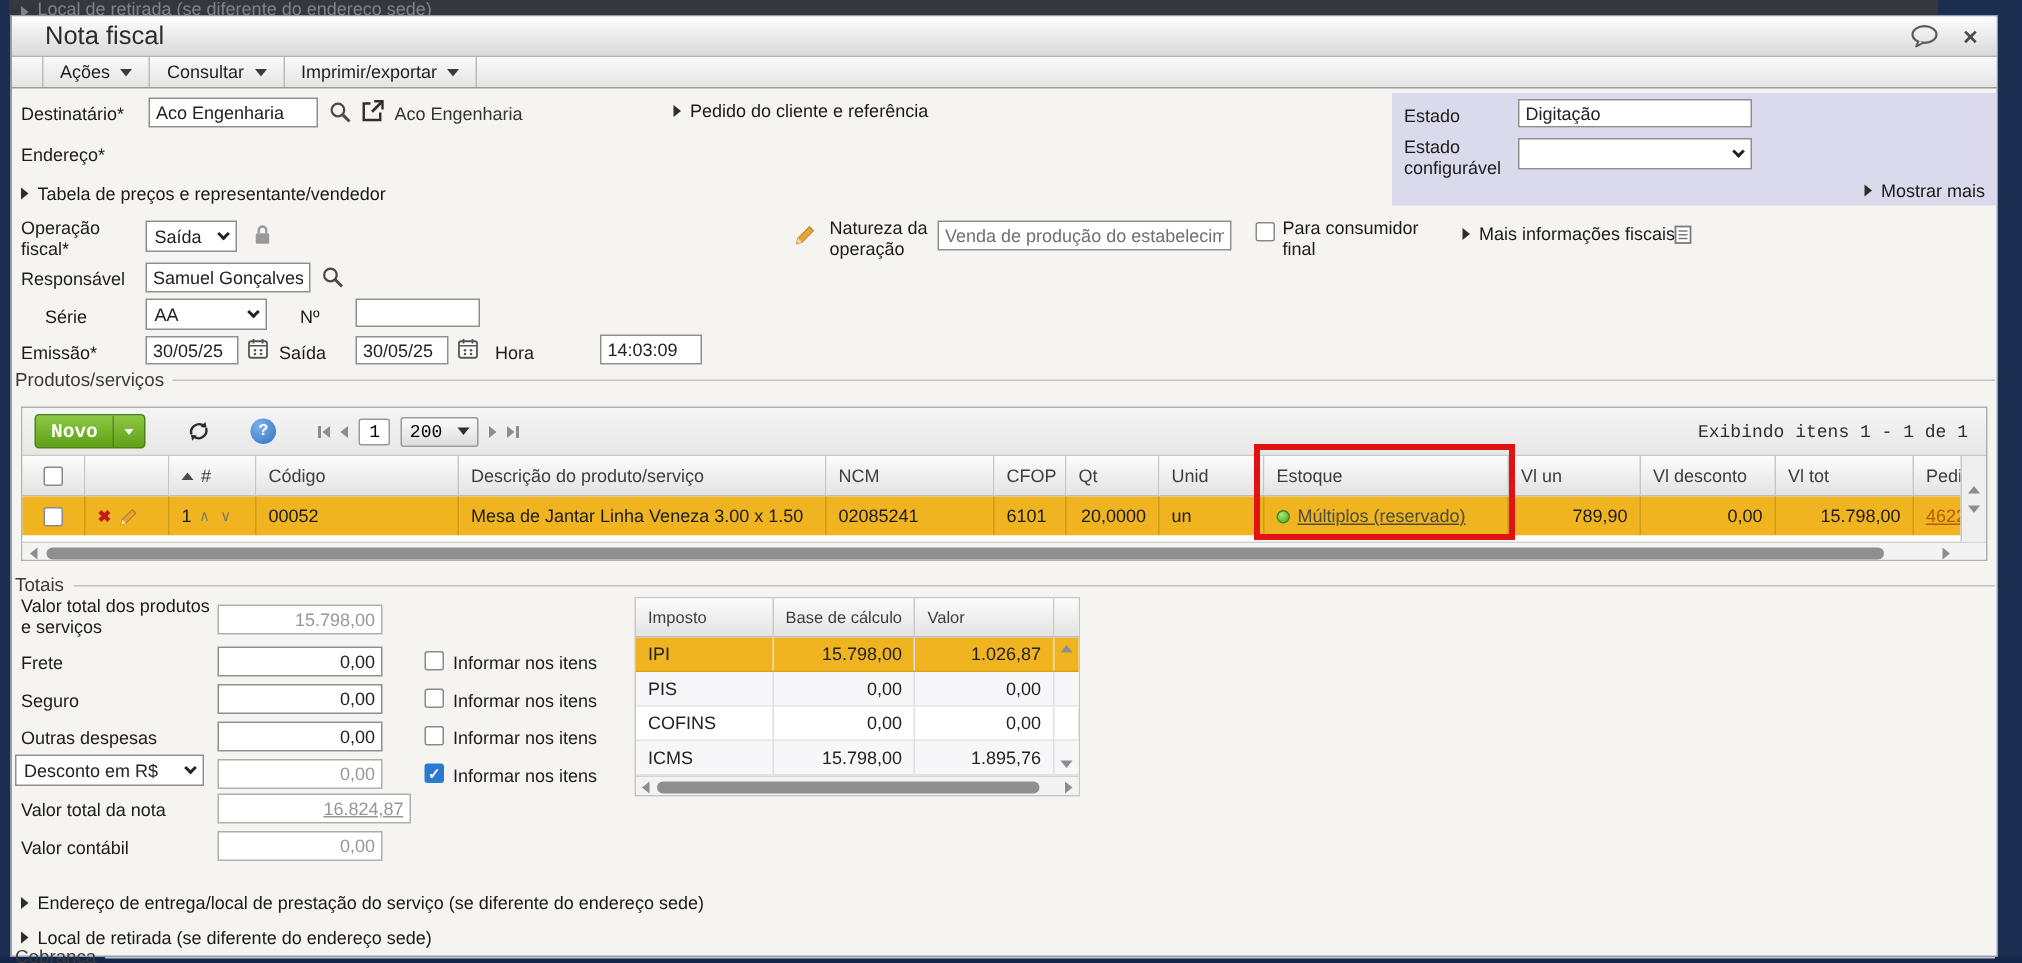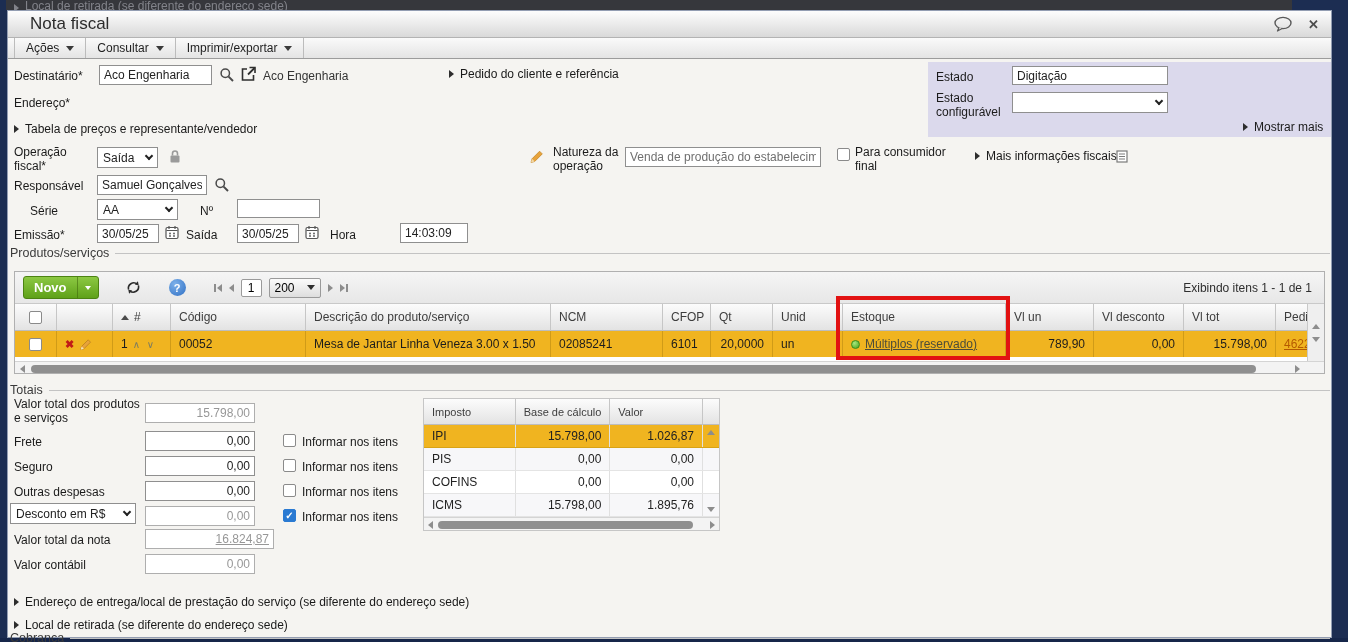--- a/index.html
+++ b/index.html
@@ -16,21 +16,21 @@
 
   .titlebar { position:absolute; left:8px; top:11px; width:1323px; height:27px;
     background:linear-gradient(#fdfdfd,#d9d9d9); border-bottom:1px solid #b3b3b3;
     display:flex; align-items:center; padding:0 12px 0 22px; }
   .title { font-size:17px; color:#2c2c2c; }
   .tbicons { margin-left:auto; display:flex; align-items:center; gap:14px; }
   .closex { font-size:13px; font-weight:bold; color:#4c4c4c; cursor:pointer; }
 
   .menubar { position:absolute; left:8px; top:38px; width:1323px; height:21px;
     background:linear-gradient(#fafafa,#e4e4e4); border-bottom:1px solid #9c9c9c;
-    display:flex; align-items:stretch; padding-left:6px; }
+    display:flex; align-items:stretch; padding-left:20px; }
   .mitem { display:flex; align-items:center; gap:7px; padding:0 11px; font-size:12px; color:#1e1e1e;
     border-right:1px solid #bcbcbc; cursor:pointer; }
   .mitem:first-child { border-left:1px solid #bcbcbc; }
 
   .lbl { position:absolute; font-size:12px; color:#1b1b1b; line-height:14px; }
   .val { position:absolute; font-size:12px; color:#333; }
   .inp { position:absolute; border:1px solid #8f8f8f; background:#fff; height:20px; font-size:12px;
     padding:0 4px; color:#222; font-family:"Liberation Sans",sans-serif; }
   .inp.ro { color:#979797; border-color:#aeaeae; }
   .inp.num { text-align:right; }
@@ -50,21 +50,21 @@
     display:flex; align-items:center; justify-content:center; }
 
   .estpanel { position:absolute; left:928px; top:62px; width:403px; height:75px; background:#dbd9ec; }
 
   .legend { position:absolute; display:flex; align-items:center; gap:6px; font-size:12.5px; color:#3a3a3a; }
   .legend .line { height:1px; background:#c3c3c3; flex:1; }
 
   .grid { position:absolute; left:14px; top:271px; width:1311px; height:103px;
     background:#fff; border:1px solid #b0b0b0; display:flex; flex-direction:column; }
   .gtoolbar { height:32px; background:linear-gradient(#f5f5f5,#e7e7e7); border-bottom:1px solid #c9c9c9;
-    display:flex; align-items:center; gap:24px; padding:0 8px; }
+    display:flex; align-items:center; gap:24px; padding:0 8px;font-family:Liberation Mono, monospace; }
   .novobtn { display:flex; align-items:center; height:23px; border:1px solid #4c8312; border-radius:3px;
     background:linear-gradient(#8cc843,#5fa119); color:#fff; font-weight:bold; font-size:13px; cursor:pointer; overflow:hidden; }
   .novobtn .nlabel { padding:0 10px; }
   .novobtn .narrow { padding:0 7px; border-left:1px solid rgba(60,100,10,.55); height:100%; display:flex; align-items:center; }
   .novobtn .td { border-top-color:#fff; border-left-width:3.5px; border-right-width:3.5px; border-top-width:4px; }
   .tbtn { display:flex; align-items:center; justify-content:center; width:22px; height:22px; cursor:pointer; }
   .helpc { width:17px; height:17px; border-radius:50%; background:radial-gradient(circle at 35% 30%,#7db1ea,#2f6fc4);
     color:#fff; font-size:11px; font-weight:bold; display:flex; align-items:center; justify-content:center; cursor:pointer; }
   .pgr { display:flex; align-items:center; gap:7px; margin-left:4px; }
   .pgbtn { display:flex; align-items:center; gap:1px; cursor:pointer; }

